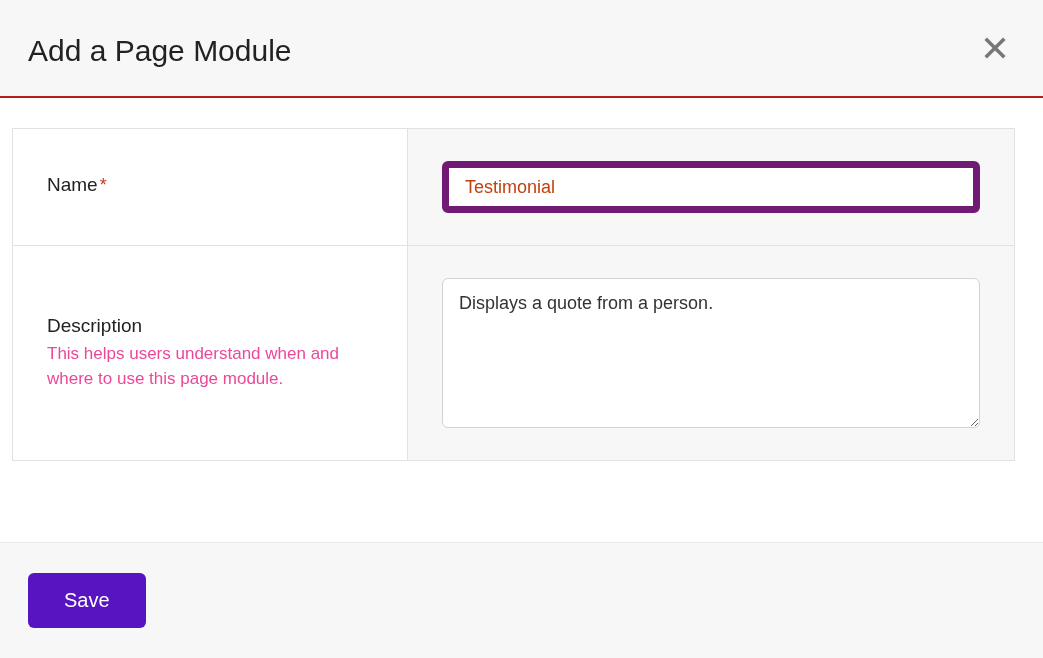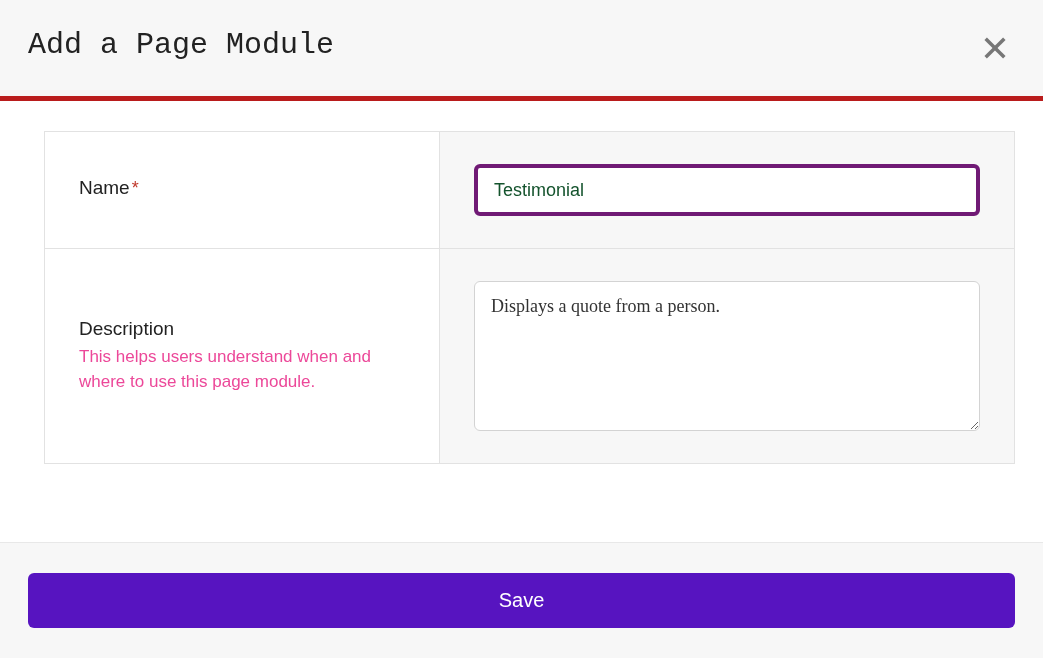--- a/index.html
+++ b/index.html
@@ -7,26 +7,25 @@
     font-family: 'Segoe UI', 'Helvetica Neue', Arial, sans-serif;
     background: #ffffff;
     color: #1a1a1a;
     width: 1043px;
     height: 658px;
     display: flex;
     flex-direction: column;
   }
   .dialog-header {
     background: #f7f7f7;
-    border-bottom: 5px solid #b91c1c;
+    border-bottom: 2px solid #b91c1c;
     padding: 28px 28px 28px 28px;
     display: flex;
     justify-content: space-between;
-    align-items: flex-start;
-    font-family: Liberation Mono, monospace;
+    align-items: flex-end;
   }
   .dialog-title {
     font-size: 30px;
     font-weight: 400;
     color: #222;
   }
   .close-btn {
     cursor: pointer;
     width: 40px;
     height: 40px;
@@ -34,21 +33,21 @@
     align-items: center;
     justify-content: center;
     color: #777;
     background: transparent;
     border: none;
   }
   .close-btn svg { width: 28px; height: 28px; stroke: #777; stroke-width: 3; }
 
   .dialog-body {
     flex: 1;
-    padding: 30px 28px 40px 44px;
+    padding: 30px 28px 40px 12px;
     background: #ffffff;
   }
   .form-table {
     width: 100%;
     border: 1px solid #e2e2e2;
     border-collapse: collapse;
   }
   .form-row {
     display: flex;
     border-bottom: 1px solid #e2e2e2;
@@ -83,49 +82,48 @@
   .input-cell {
     flex: 1;
     background: #f7f7f7;
     padding: 32px 34px;
     display: flex;
     align-items: stretch;
   }
   .text-input {
     width: 100%;
     height: 52px;
-    border: 4px solid #701a75;
+    border: 7px solid #701a75;
     border-radius: 6px;
     padding: 0 16px;
     font-size: 18px;
     background: #fff;
-    color: #14532d;
+    color: #c2410c;
     font-family: inherit;
   }
   .textarea-input {
     width: 100%;
     height: 150px;
     border: 1px solid #d3d3d3;
     border-radius: 6px;
     padding: 12px 16px;
     font-size: 18px;
     background: #fff;
     color: #333;
     resize: both;
-    font-family: Liberation Serif, serif;
+    font-family: Liberation Sans, sans-serif;
     line-height: 1.4;
   }
 
   .dialog-footer {
     background: #f7f7f7;
     border-top: 1px solid #e8e8e8;
     padding: 30px 28px 30px 28px;
     display: flex;
     gap: 30px;
-    flex-direction: column;
   }
   .btn {
     border: none;
     border-radius: 6px;
     padding: 16px 36px;
     font-size: 20px;
     cursor: pointer;
     font-family: inherit;
   }
   .btn-primary {

